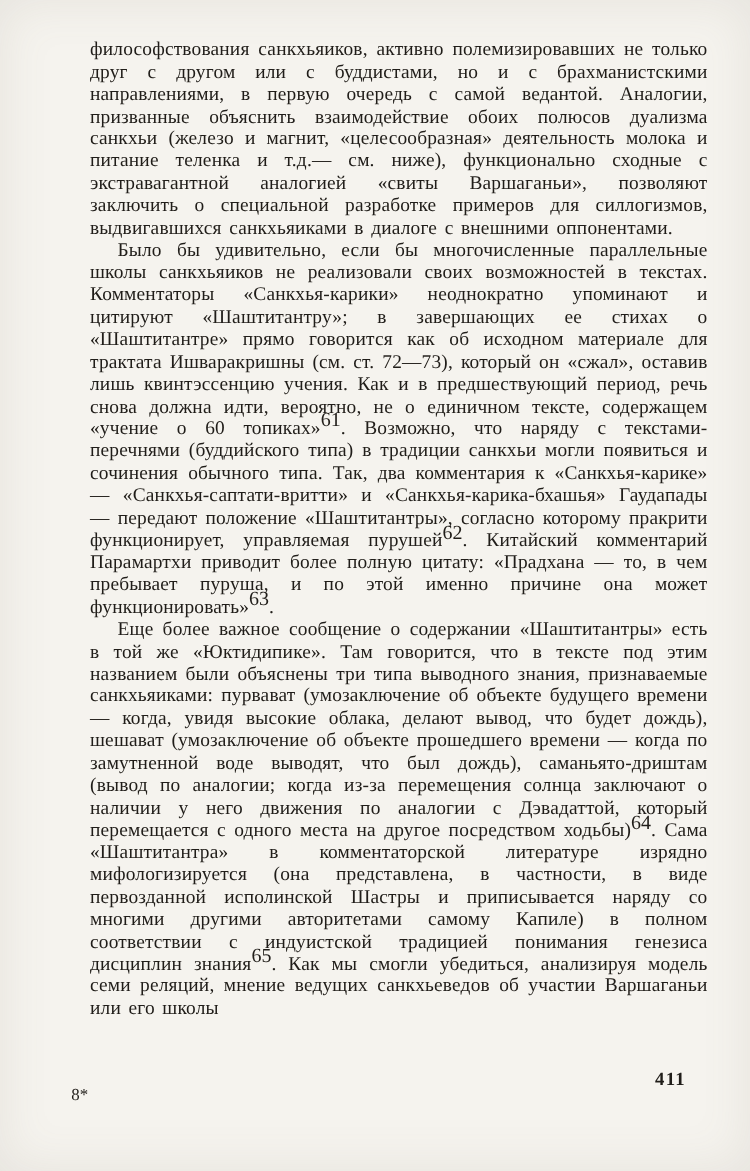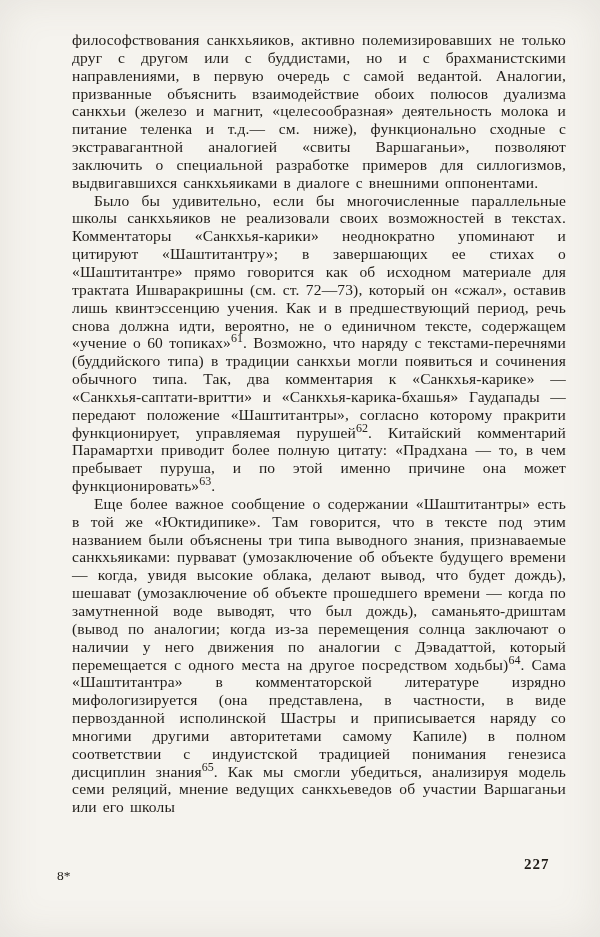--- a/index.html
+++ b/index.html
@@ -39,21 +39,21 @@
   }
   p.para {
     margin: 0;
     padding: 0;
     text-indent: 0;
   }
   p.para.indent {
     text-indent: 22px;
   }
   .text-block sup {
-    font-size: 12px;
+    font-size: 16px;
     line-height: 0;
     letter-spacing: 0;
     vertical-align: super;
   }
   .footer-mark {
     position: absolute;
     left: 57px;
     top: 868px;
     font-size: 13.5px;
   }
@@ -69,14 +69,14 @@
 </head>
 <body style="background: rgb(245, 243, 238); color: rgb(32, 29, 25);">
 
 <div class="page">
   <div class="text-block">
       <p class="para">философствования санкхьяиков, активно полемизировавших не только друг с другом или с буддистами, но и с брахманистскими направлениями, в первую очередь с самой ведантой. Аналогии, призванные объяснить взаимодействие обоих полюсов дуализма санкхьи (железо и магнит, «целесообразная» деятельность молока и питание теленка и т.д.— см. ниже), функционально сходные с экстравагантной аналогией «свиты Варшаганьи», позволяют заключить о специальной разработке примеров для силлогизмов, выдвигавшихся санкхьяиками в диалоге с внешними оппонентами.</p>
       <p class="para indent">Было бы удивительно, если бы многочисленные параллельные школы санкхьяиков не реализовали своих возможностей в текстах. Комментаторы «Санкхья-карики» неоднократно упоминают и цитируют «Шаштитантру»; в завершающих ее стихах о «Шаштитантре» прямо говорится как об исходном материале для трактата Ишваракришны (см. ст. 72—73), который он «сжал», оставив лишь квинтэссенцию учения. Как и в предшествующий период, речь снова должна идти, вероятно, не о единичном тексте, содержащем «учение о 60 топиках»<sup>61</sup>. Возможно, что наряду с текстами-перечнями (буддийского типа) в традиции санкхьи могли появиться и сочинения обычного типа. Так, два комментария к «Санкхья-карике» — «Санкхья-саптати-вритти» и «Санкхья-карика-бхашья» Гаудапады — передают положение «Шаштитантры», согласно которому пракрити функционирует, управляемая пурушей<sup>62</sup>. Китайский комментарий Парамартхи приводит более полную цитату: «Прадхана — то, в чем пребывает пуруша, и по этой именно причине она может функционировать»<sup>63</sup>.</p>
       <p class="para indent">Еще более важное сообщение о содержании «Шаштитантры» есть в той же «Юктидипике». Там говорится, что в тексте под этим названием были объяснены три типа выводного знания, признаваемые санкхьяиками: пурвават (умозаключение об объекте будущего времени — когда, увидя высокие облака, делают вывод, что будет дождь), шешават (умозаключение об объекте прошедшего времени — когда по замутненной воде выводят, что был дождь), саманьято-дриштам (вывод по аналогии; когда из-за перемещения солнца заключают о наличии у него движения по аналогии с Дэвадаттой, который перемещается с одного места на другое посредством ходьбы)<sup>64</sup>. Сама «Шаштитантра» в комментаторской литературе изрядно мифологизируется (она представлена, в частности, в виде первозданной исполинской Шастры и приписывается наряду со многими другими авторитетами самому Капиле) в полном соответствии с индуистской традицией понимания генезиса дисциплин знания<sup>65</sup>. Как мы смогли убедиться, анализируя модель семи реляций, мнение ведущих санкхьеведов об участии Варшаганьи или его школы</p>
     </div>
   <span class="footer-mark">8*</span>
-  <span class="footer-page">227</span>
+  <span class="footer-page">411</span>
 </div>
 
 </body></html>

